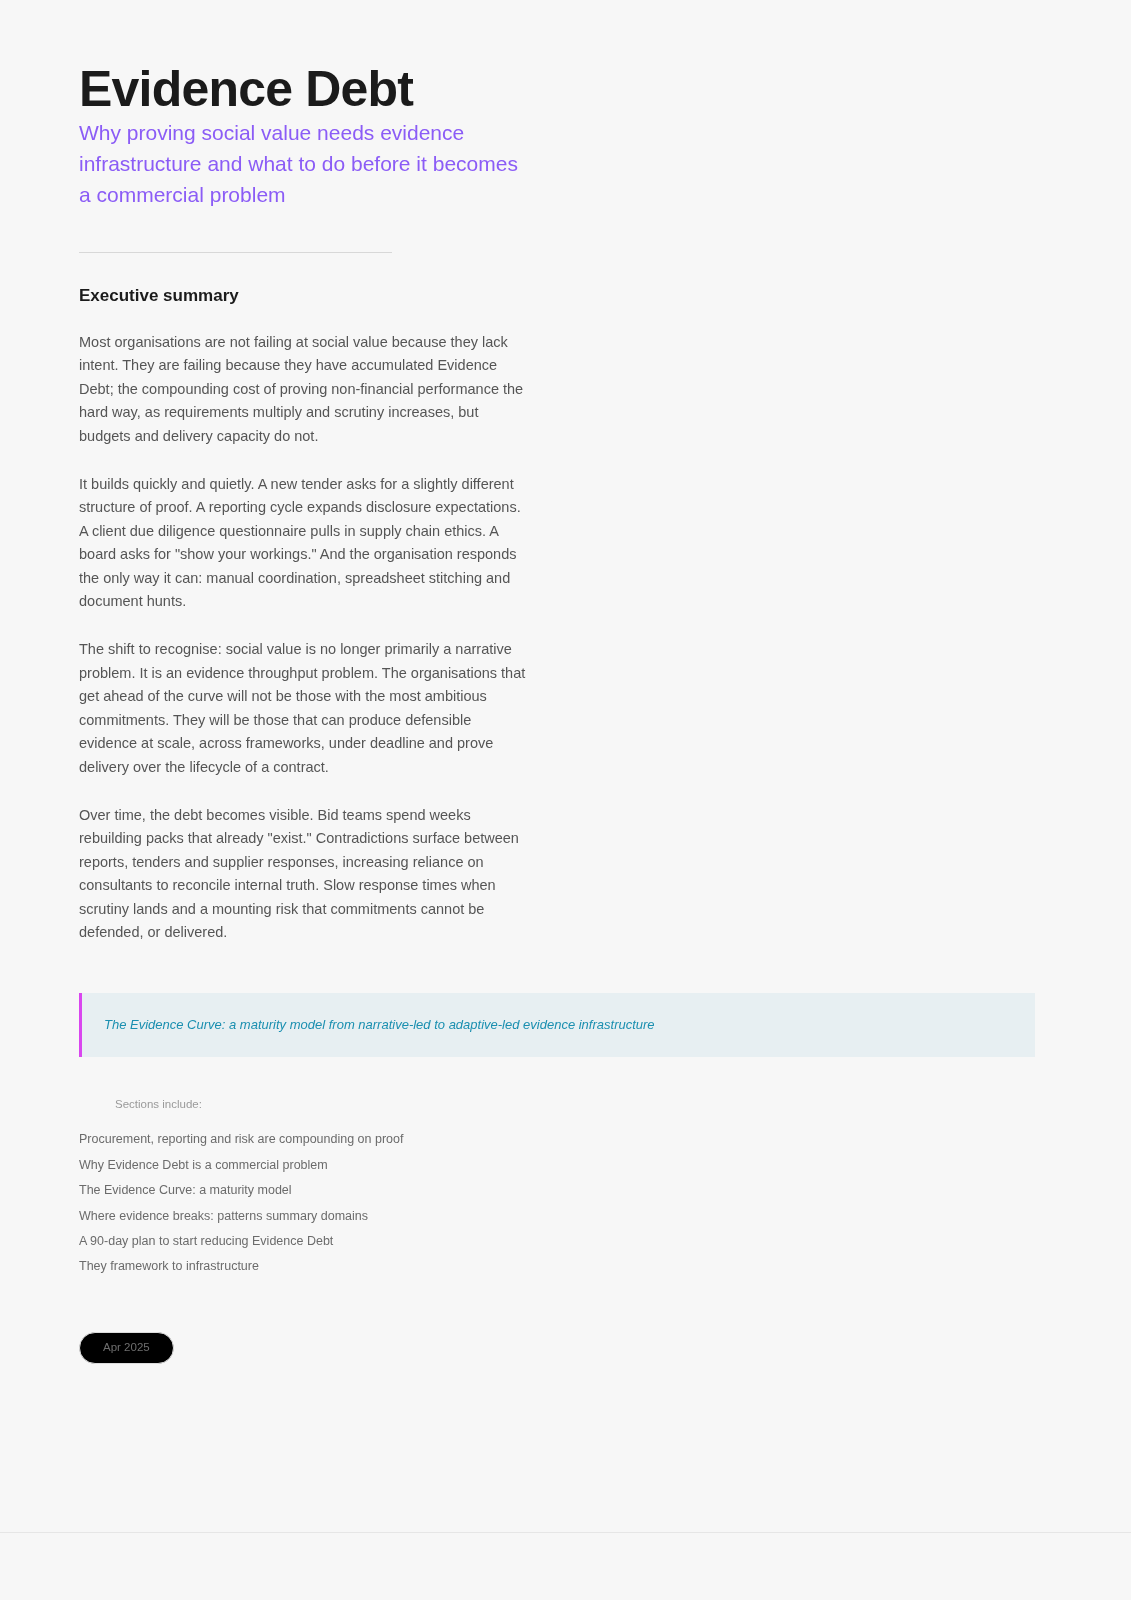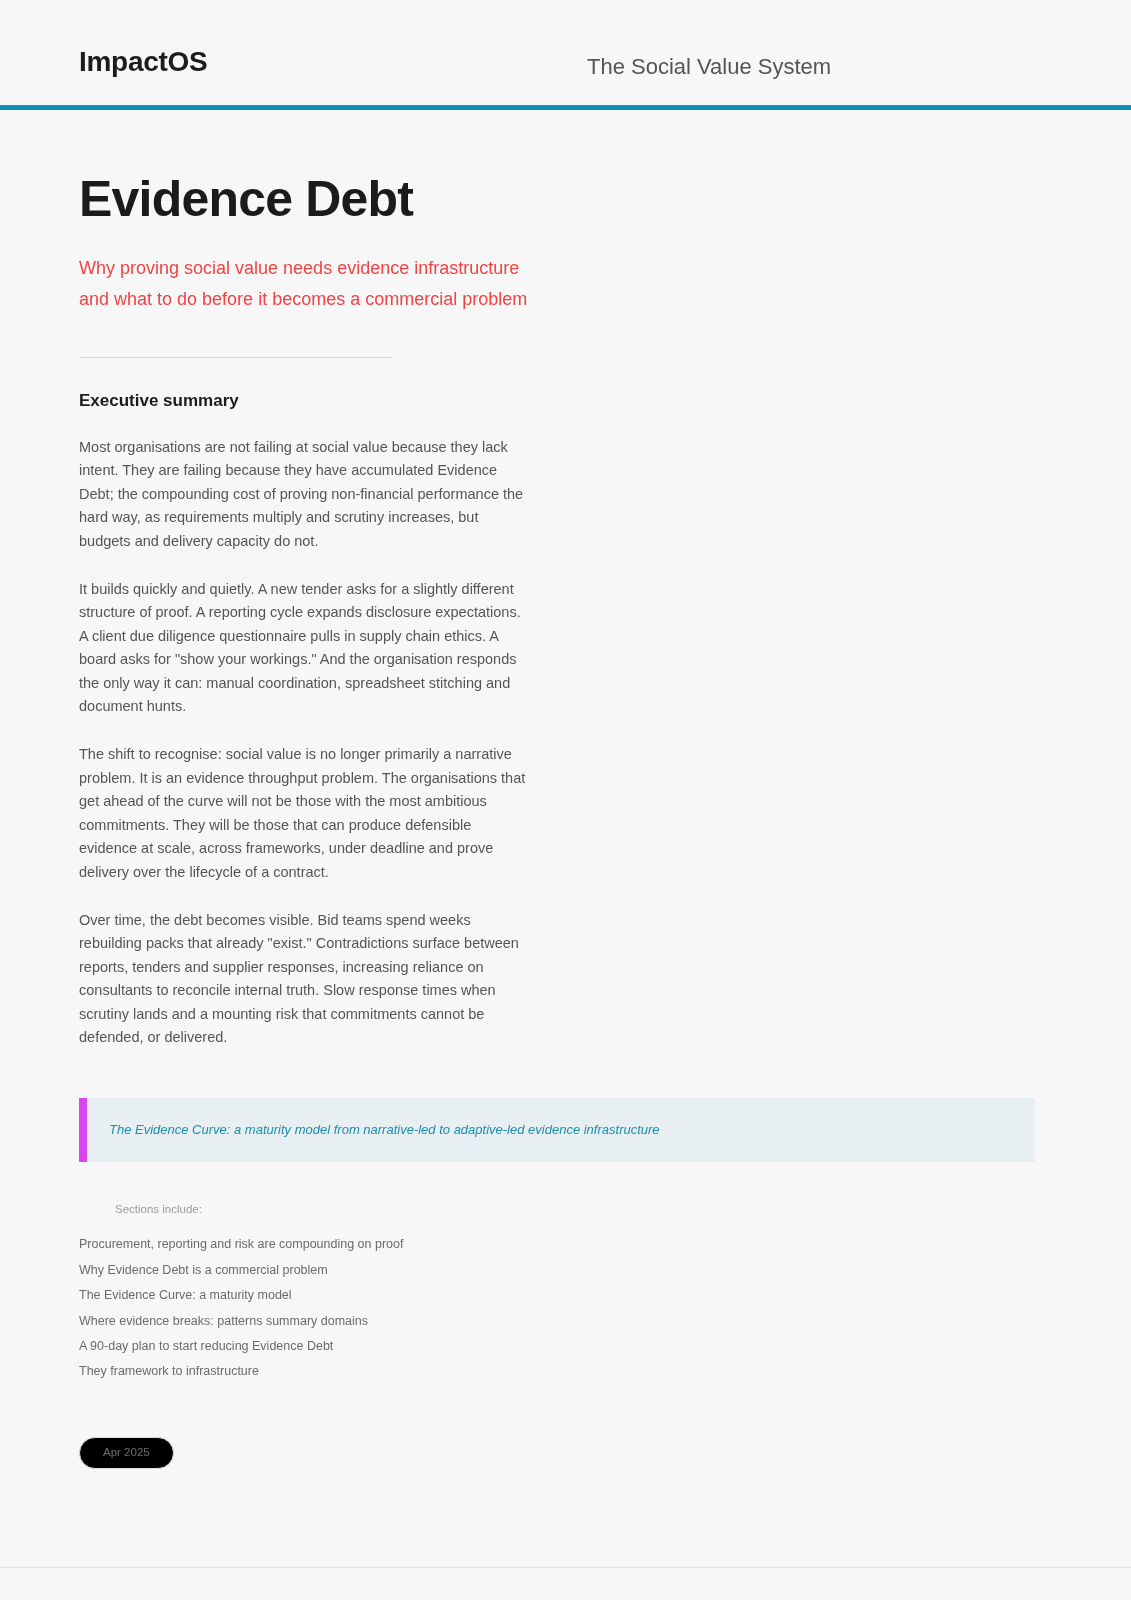--- a/index.html
+++ b/index.html
@@ -65,24 +65,23 @@
   .doc-title {
     margin-top: 61px;
     font-size: 50px;
     line-height: 1.12;
     font-weight: bold;
     color: #1b1b1b;
     letter-spacing: -0.8px;
   }
 
   .doc-subtitle {
-    margin-top: 26px;
-    font-size: 18px;
+    font-size: 21px;
     line-height: 31px;
-    color: #ef4444;
+    color: #8b5cf6;
     max-width: 452px;
   }
 
   .rule {
     margin-top: 42px;
     width: 313px;
     height: 1px;
     background: #d8d8d8;
   }
 
@@ -99,21 +98,21 @@
     font-size: 14.5px;
     line-height: 23.4px;
     color: #555555;
   }
 
   
   .callout {
     margin-top: 49px;
     width: 956px;
     background: #e7eff2;
-    border-left: 8px solid #d946ef;
+    border-left: 3px solid #d946ef;
     padding: 23px 26px 23px 22px;
   }
   .callout-text {
     font-size: 13px;
     font-style: italic;
     color: #1a8fb0;
     line-height: 18px;
   }
 
   
@@ -152,26 +151,20 @@
     border-top: 1px solid #e6e6e6;
     padding: 27px 79px 40px;
     background: #f7f7f7;
   }
 </style>
 </head>
 <body>
 
 <div class="page">
 
-  <header class="site-header">
-    <div class="header-inner">
-      <div class="brand">ImpactOS</div>
-      <div class="header-tagline">The Social Value System</div>
-    </div>
-  </header>
 
   <main class="main">
 
     <h1 class="doc-title">Evidence Debt</h1>
 
     <p class="doc-subtitle">Why proving social value needs evidence infrastructure and what to do before it becomes a commercial problem</p>
 
     <div class="rule"></div>
 
     <h2 class="section-heading">Executive summary</h2>

